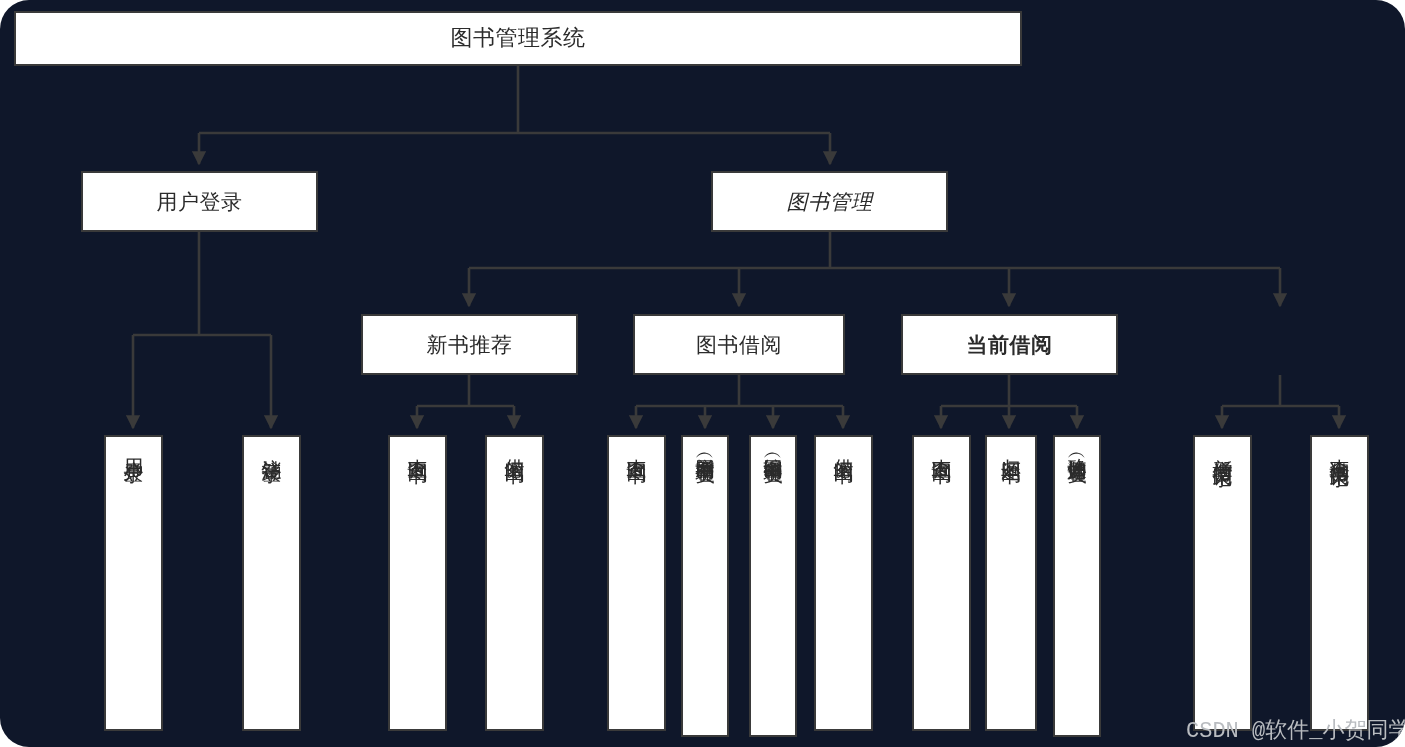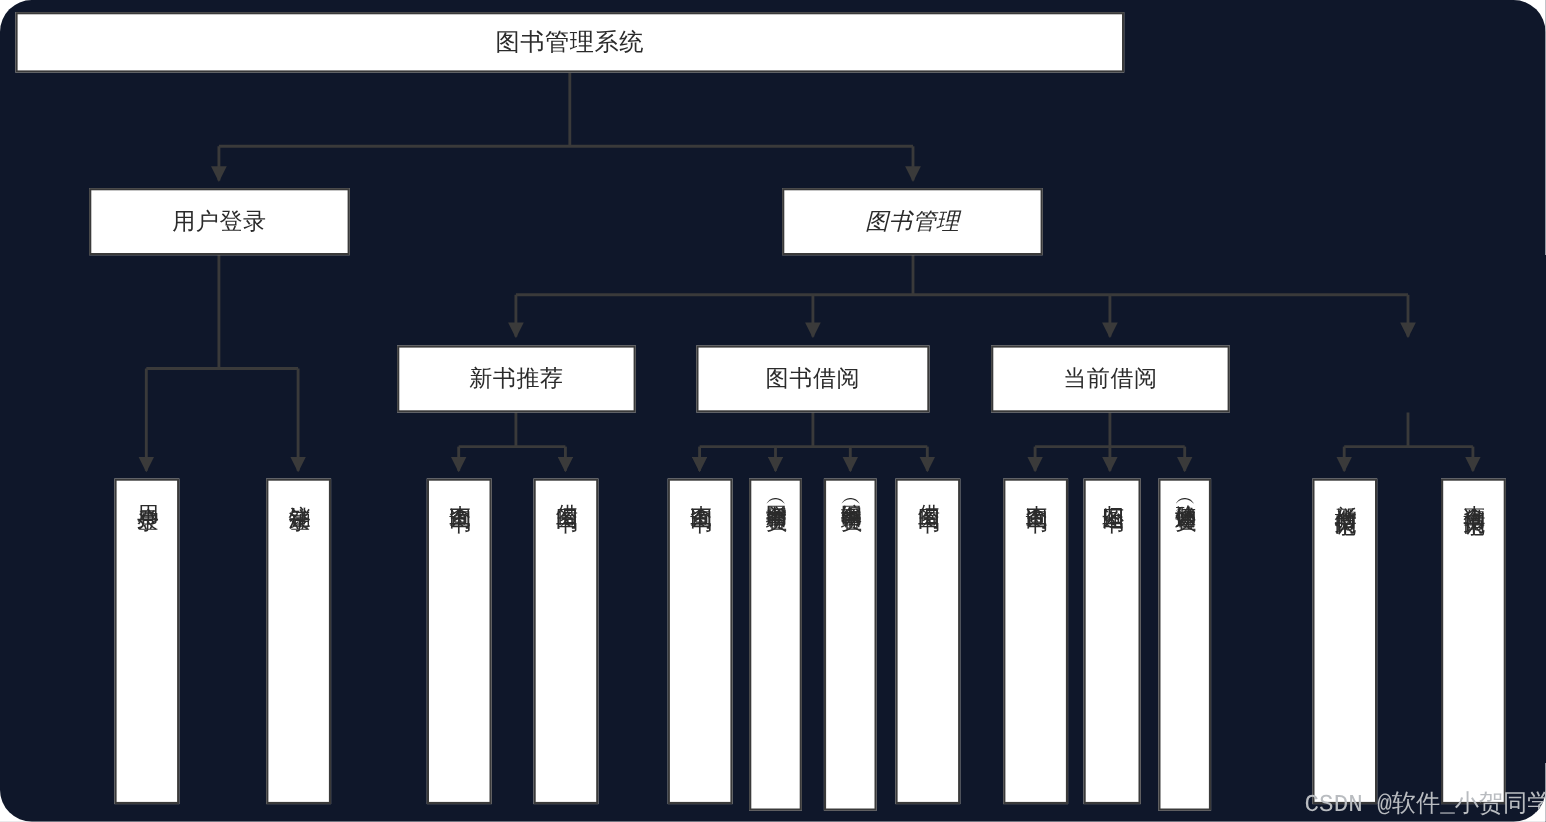--- a/index.html
+++ b/index.html
@@ -146,21 +146,21 @@
   <div class="node horiz" style="left:711px; top:171px; width:237px; height:61px;font-style:italic;">
     <span class="lbl">图书管理</span>
   </div>
 
   <div class="node horiz" style="left:361px; top:314px; width:217px; height:61px;">
     <span class="lbl">新书推荐</span>
   </div>
   <div class="node horiz" style="left:633px; top:314px; width:212px; height:61px;">
     <span class="lbl">图书借阅</span>
   </div>
-  <div class="node horiz" style="left:901px; top:314px; width:217px; height:61px;">
+  <div class="node horiz" style="left:901px; top:314px; width:217px; height:61px;font-weight:bold;">
     <span class="lbl">当前借阅</span>
   </div>
 
   <div class="node vert" style="left:104px; top:435px; width:59px; height:296px;">
     <span class="lbl">用户登录</span>
   </div>
   <div class="node vert" style="left:242px; top:435px; width:59px; height:296px;">
     <span class="lbl">注销登录</span>
   </div>
 

